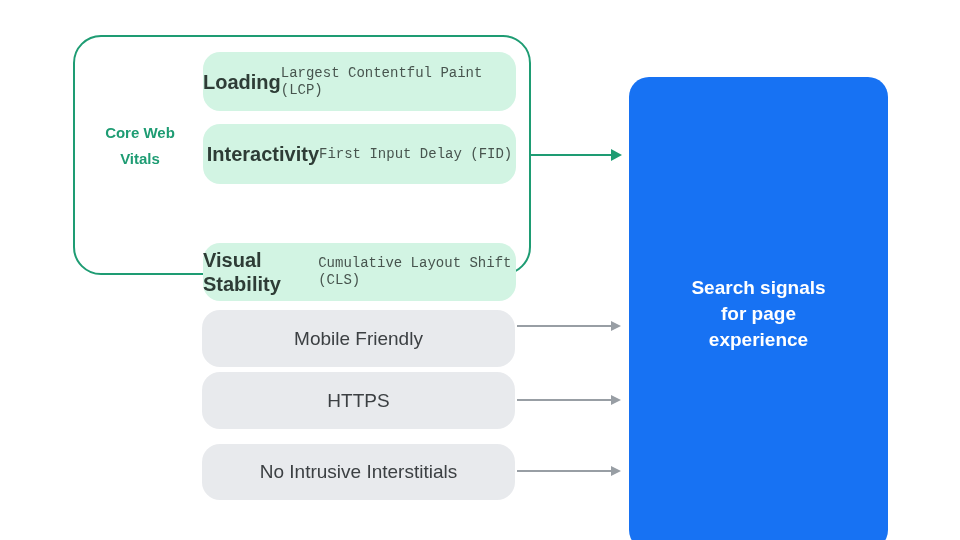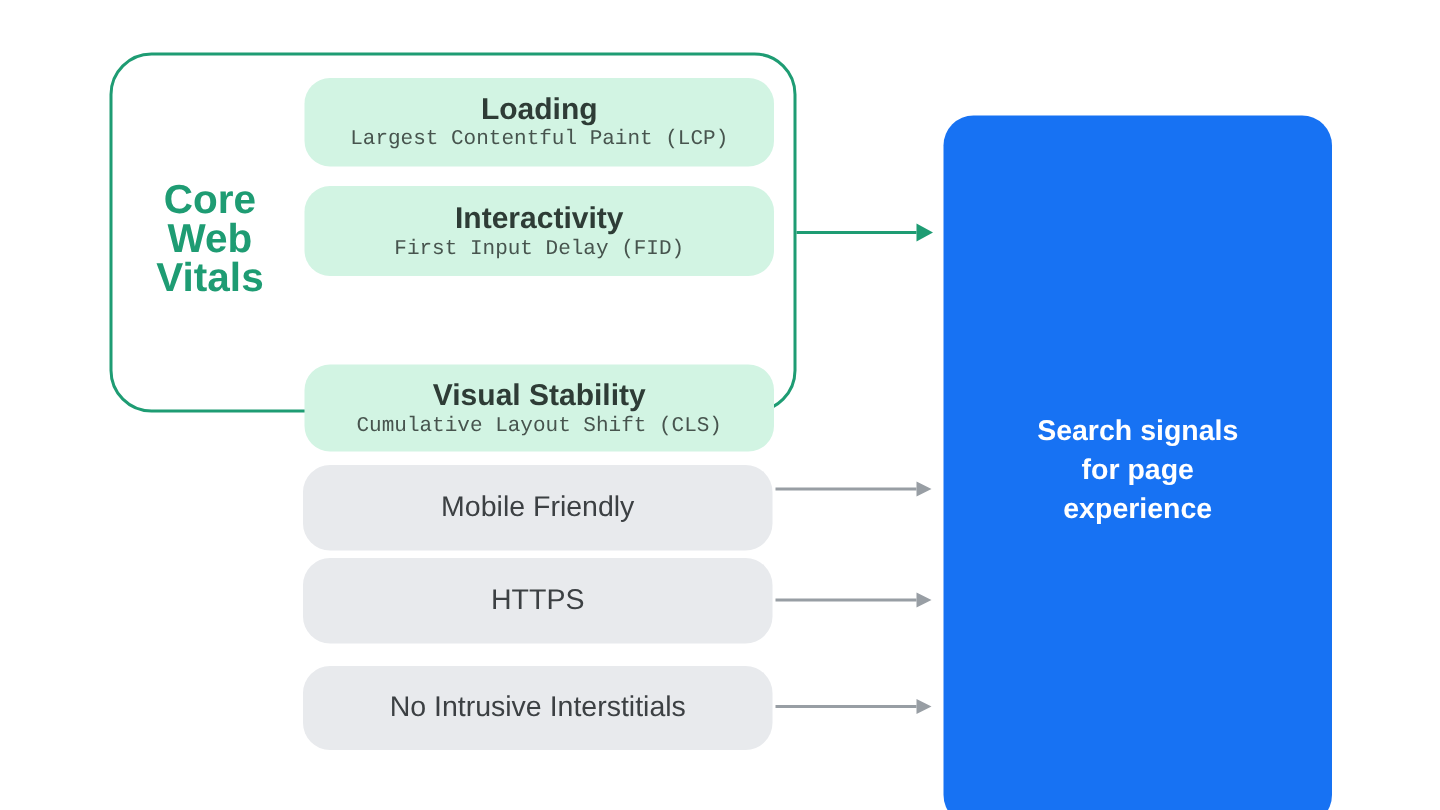--- a/index.html
+++ b/index.html
@@ -30,29 +30,29 @@
     position: absolute;
     left: 73px; top: 35px; width: 458px; height: 240px;
     border: 2px solid var(--green, #1E9C73);
     border-radius: 28px;
     background: #ffffff;
   }
   .cwv-label {
     position: absolute;
     left: 101px; top: 120px; width: 78px;
     color: var(--green, #1E9C73);
-    font-size: 27px; font-weight: bold;
+    font-size: 15px; font-weight: bold;
     line-height: 26px; text-align: center;
   }
   .vital-card {
     position: absolute;
     left: 203px; width: 313px; height: 59px;
     background: var(--green_light, #D2F4E3);
     border-radius: 17px;
-    display: flex; flex-direction: column;
+    display: flex; flex-direction: row;
     align-items: center; justify-content: center;
   }
   .vital-card .title {
     color: var(--title_dark, #2E3C36);
     font-size: 20px; font-weight: 600; line-height: 24px;
   }
   .vital-card .subtitle {
     color: var(--subtitle_dark, #47544E);
     font-size: 14px; line-height: 17px; font-family: Liberation Mono, monospace;
   }

